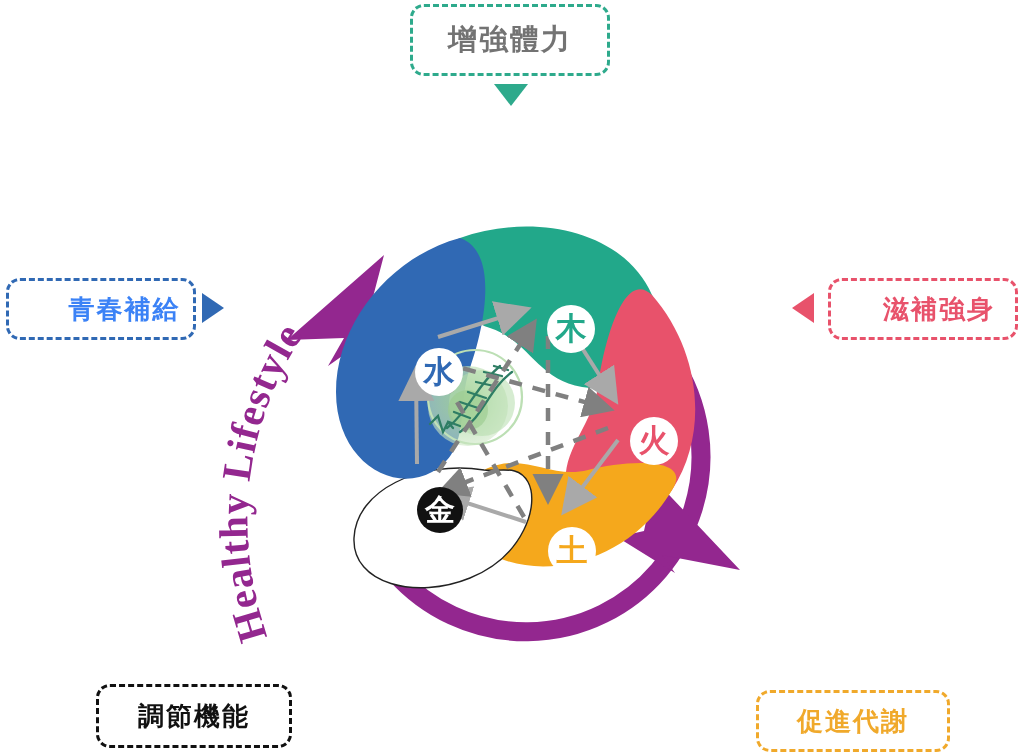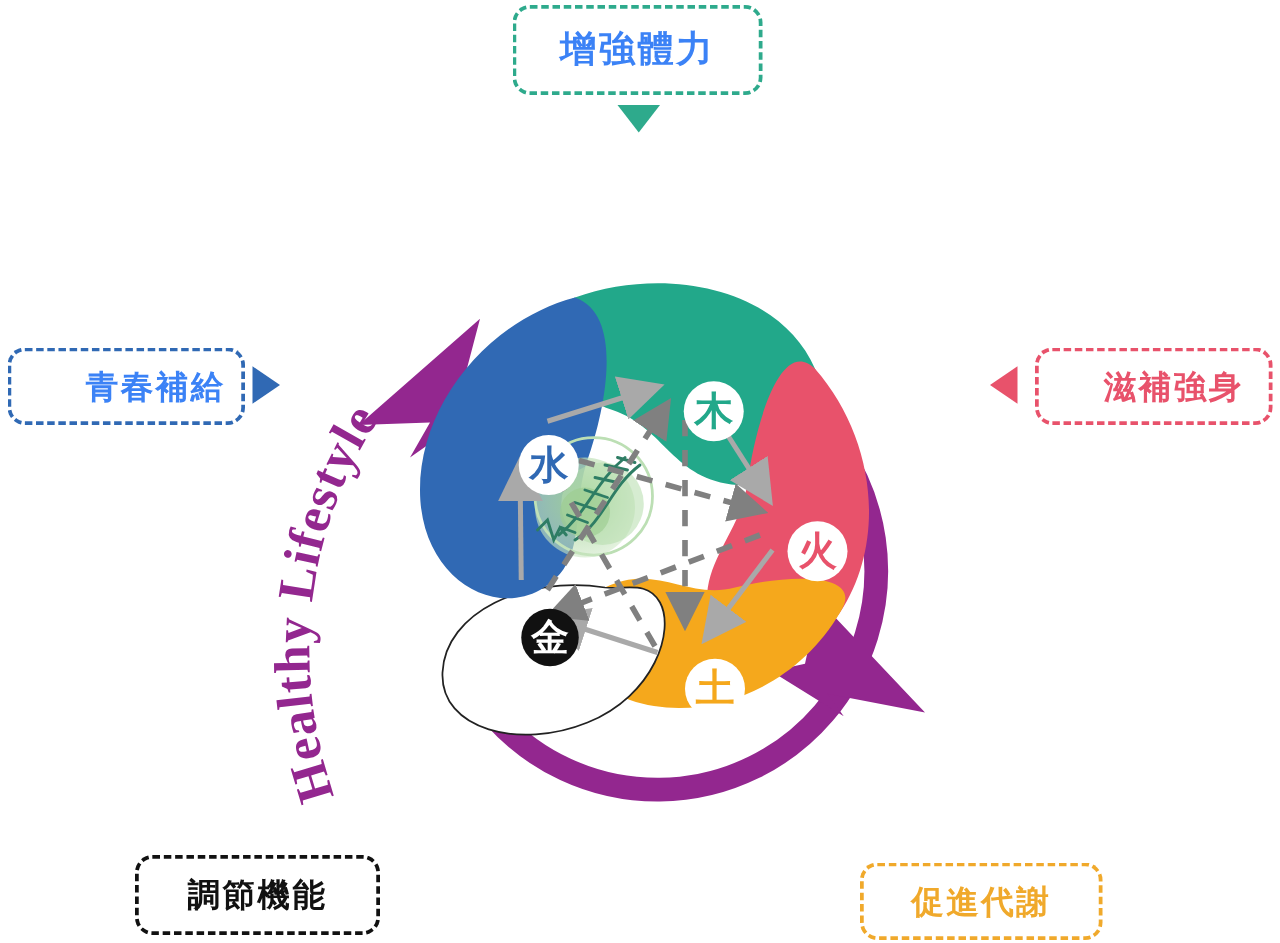--- a/index.html
+++ b/index.html
@@ -8,22 +8,22 @@
 
   
   .callout{position:absolute;display:flex;align-items:center;justify-content:center;
            border-style:dashed;border-width:3px;border-radius:14px;
            font-weight:bold;letter-spacing:2px;box-sizing:border-box;
            font-family:"DejaVu Sans","Liberation Sans",sans-serif;}
 
   #callout-top{left:410px;top:4px;width:200px;height:72px;font-size:29px;}
   #callout-left{left:6px;top:278px;width:190px;height:62px;font-size:26px;}
   #callout-right{left:828px;top:278px;width:190px;height:62px;font-size:26px;padding-left:32px;}
-  #callout-bottom-left{left:108px;top:684px;width:196px;height:64px;font-size:26px;}
-  #callout-bottom-right{left:688px;top:690px;width:194px;height:62px;font-size:26px;align-items:center;}
+  #callout-bottom-left{left:96px;top:684px;width:196px;height:64px;font-size:26px;}
+  #callout-bottom-right{left:756px;top:690px;width:194px;height:62px;font-size:26px;align-items:center;}
 
   
   .tri{position:absolute;width:0;height:0;}
   #tri-top{left:494px;top:84px;border-left:17px solid transparent;border-right:17px solid transparent;}
   #tri-left{left:202px;top:293px;border-top:15px solid transparent;border-bottom:15px solid transparent;}
   #tri-right{left:792px;top:293px;border-top:15px solid transparent;border-bottom:15px solid transparent;}
   #tri-bottom-left{left:292px;top:652px;}
   #tri-bottom-right{left:688px;top:656px;}
 
   
@@ -35,21 +35,21 @@
              justify-content:center;font-weight:bold;box-sizing:border-box;
              font-family:"DejaVu Sans","Liberation Sans",sans-serif;}
 
   
   #healthy-lifestyle-text{position:absolute;left:216px;top:236px;width:200px;height:420px;
                           pointer-events:none;}
 </style>
 </head>
 <body>
 
-<div class="callout" id="callout-top" style="border-color:#2eaa8c;color:#3b82f6;">
+<div class="callout" id="callout-top" style="border-color:#2eaa8c;color:#737373;">
   <span>增強體力</span>
 </div>
 <div class="tri" id="tri-top" style="border-top:22px solid #2eaa8c;"></div>
 
 <div class="callout" id="callout-left" style="border-color:#3069b4;color:#3b82f6;padding-left:47px;">
   <span>青春補給</span>
 </div>
 <div class="tri" id="tri-left" style="border-left:22px solid #3069b4;"></div>
 
 <div class="callout" id="callout-right" style="border-color:#e8526b;color:#e8526b;">

